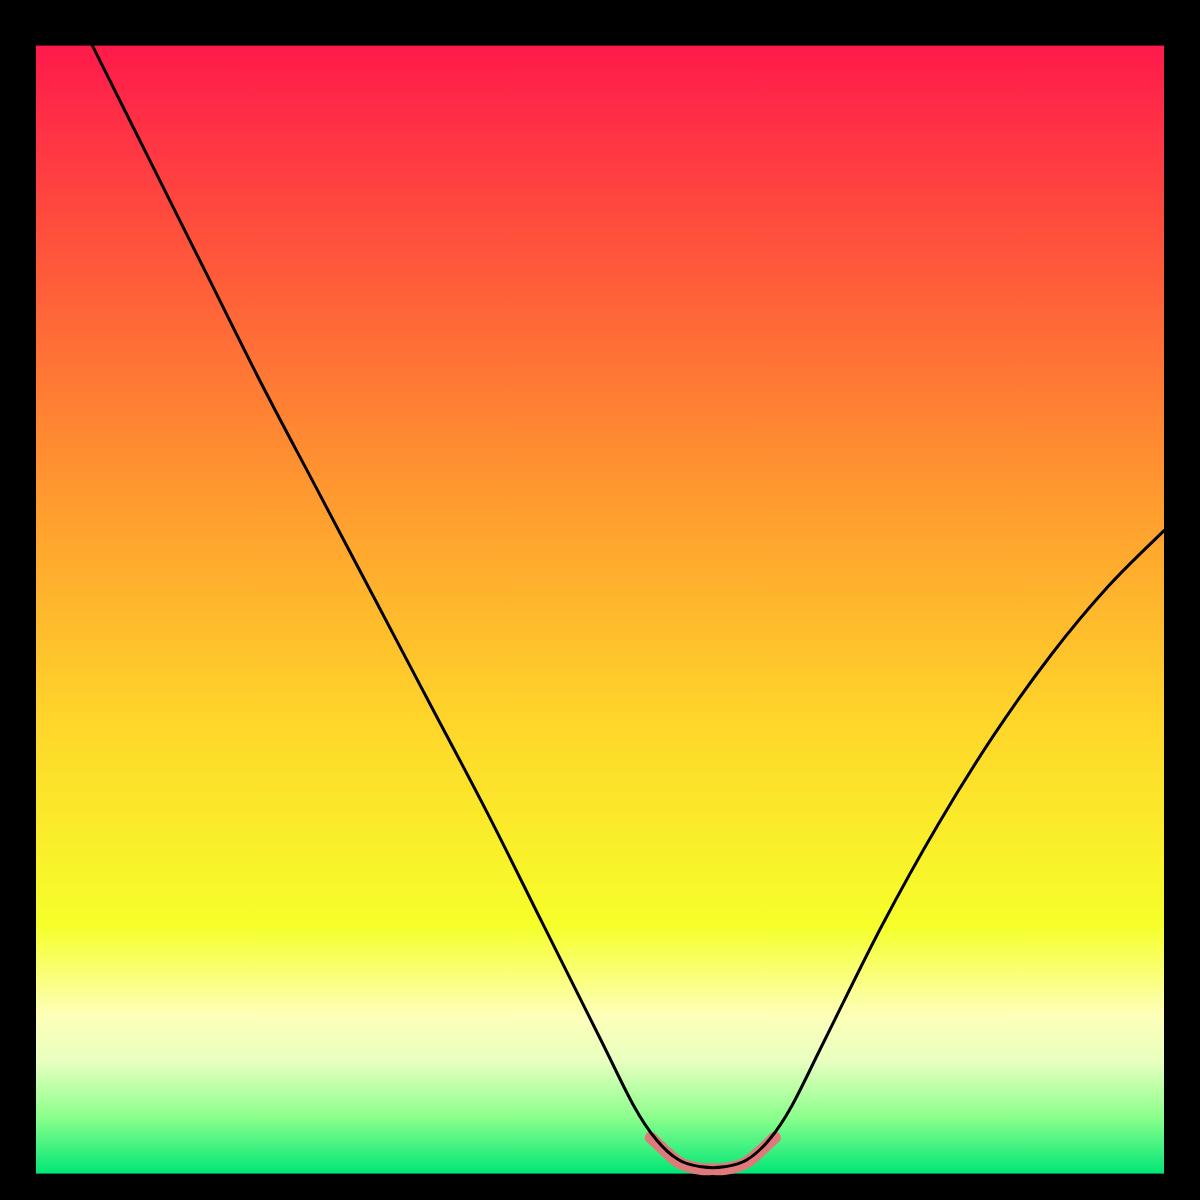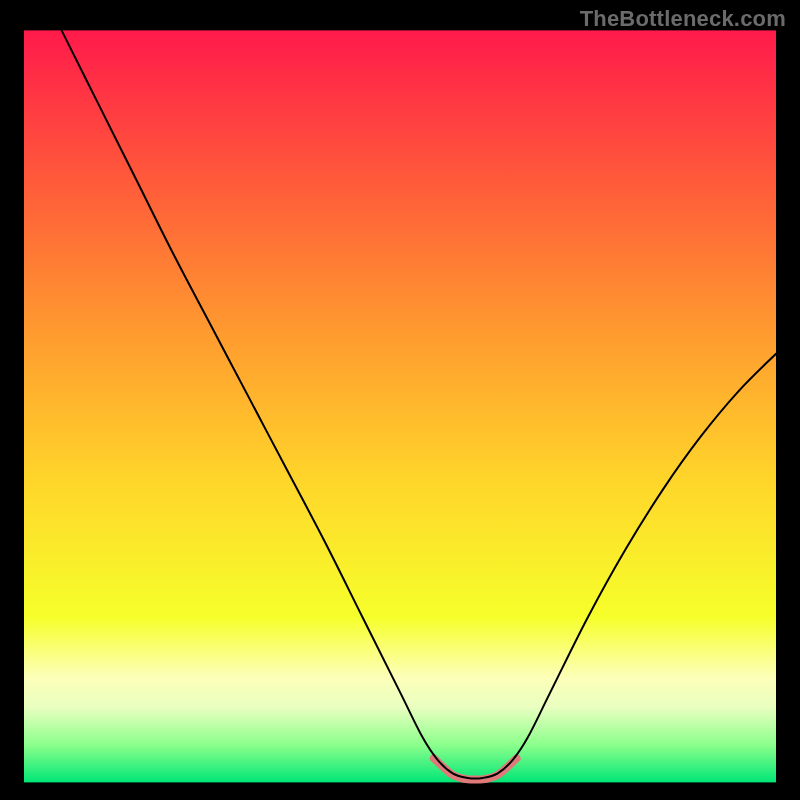--- a/index.html
+++ b/index.html
@@ -28,21 +28,20 @@
     pointer-events: none;
   }
   svg {
     display: block;
   }
 </style>
 </head>
 <body>
 
 <div class="chart-container">
-  <div class="watermark">TheBottleneck.com</div>
   <svg id="chart-svg" width="800" height="800" viewBox="0 0 800 800">
     <defs>
       <linearGradient id="bg-grad" x1="0" y1="0" x2="0" y2="1">
           <stop offset="0.0%" stop-color="#ff1a4b"></stop>
           <stop offset="20.0%" stop-color="#ff5a3a"></stop>
           <stop offset="40.0%" stop-color="#ff9a2f"></stop>
           <stop offset="60.0%" stop-color="#ffd62a"></stop>
           <stop offset="78.0%" stop-color="#f6ff2a"></stop>
           <stop offset="86.0%" stop-color="#fdffb8"></stop>
           <stop offset="90.0%" stop-color="#e9ffc0"></stop>

